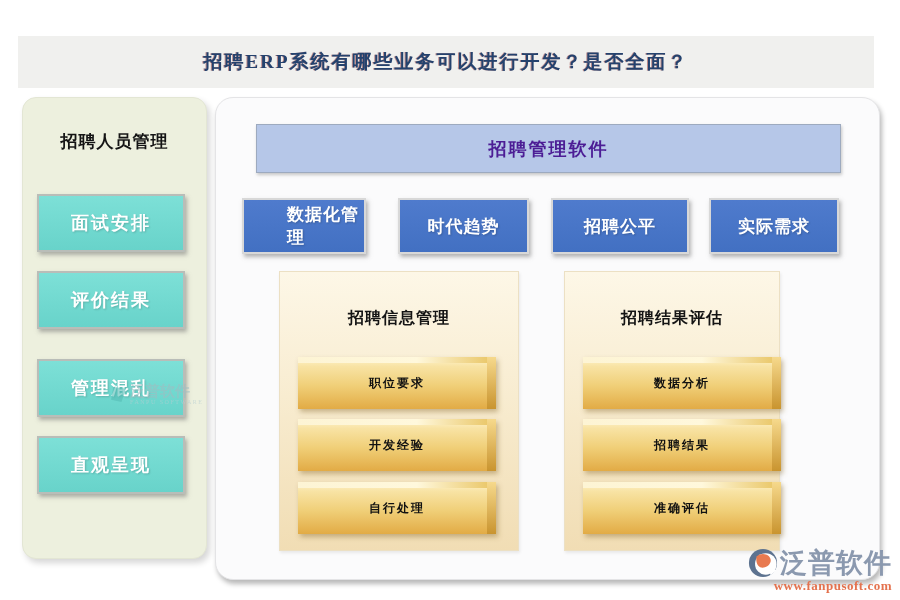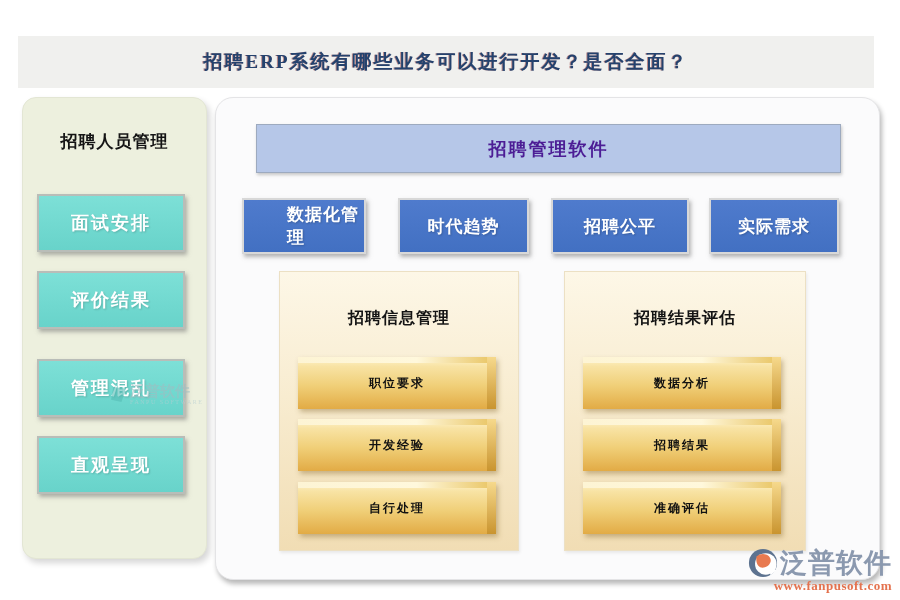--- a/index.html
+++ b/index.html
@@ -86,21 +86,21 @@
   .blue-3{left:335px;width:138px;}
   .blue-4{left:493px;width:130px;}
 
   .sub-panel {
     position:absolute; top:173px; height:280px;
     background:linear-gradient(180deg,#fdf7e7 0%,#f8ecd0 45%,#f1ddb4 100%);
     border:1px solid #ece0c4;
     box-shadow:1px 2px 3px rgba(0,0,0,.08);
   }
   .sub-left{left:63px; width:240px;}
-  .sub-right{left:348px;width:242px;}
+  .sub-right{left:348px;width:216px;}
   .sub-title {
     position:absolute; top:26px; left:0; width:100%;
     text-align:center; font-size:16px; font-weight:bold; color:#141414;
     letter-spacing:1px;
     margin-top:10px;
   }
   .gold-btn {
     position:absolute; left:18px; width:198px; height:52px;
     background:linear-gradient(180deg,#fff3cd 0%,#f8e3a4 18%,#f0cf78 55%,#e2ab45 100%);
     box-shadow:2px 3px 5px rgba(140,110,50,.45);

